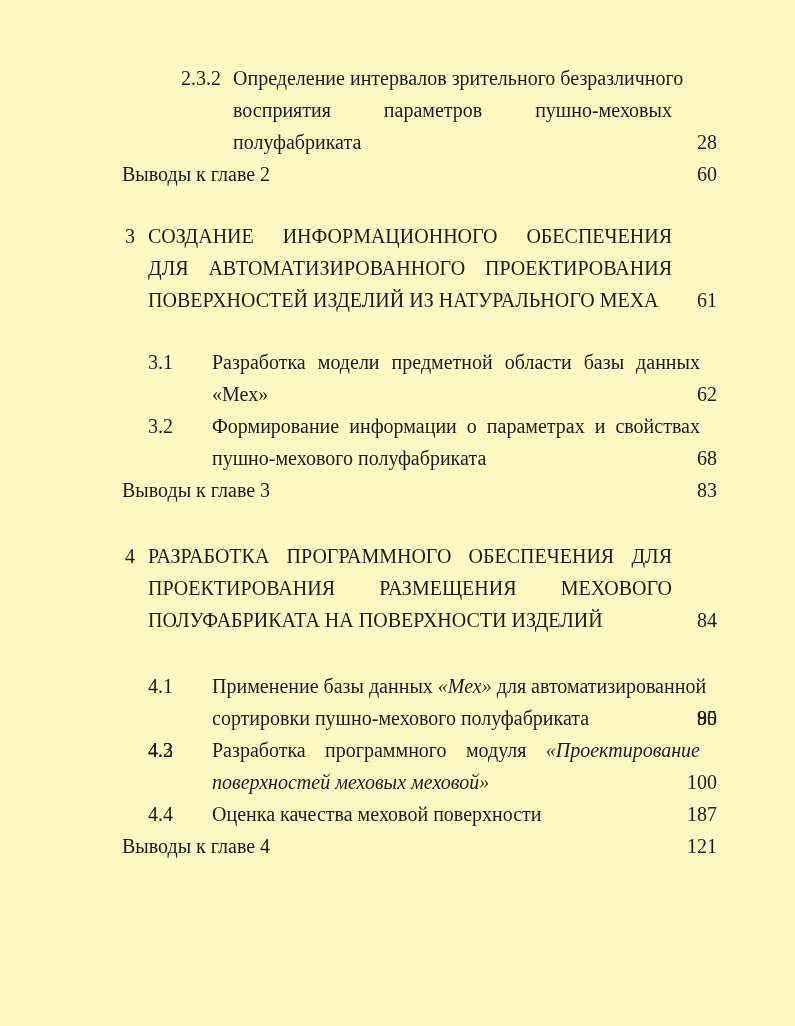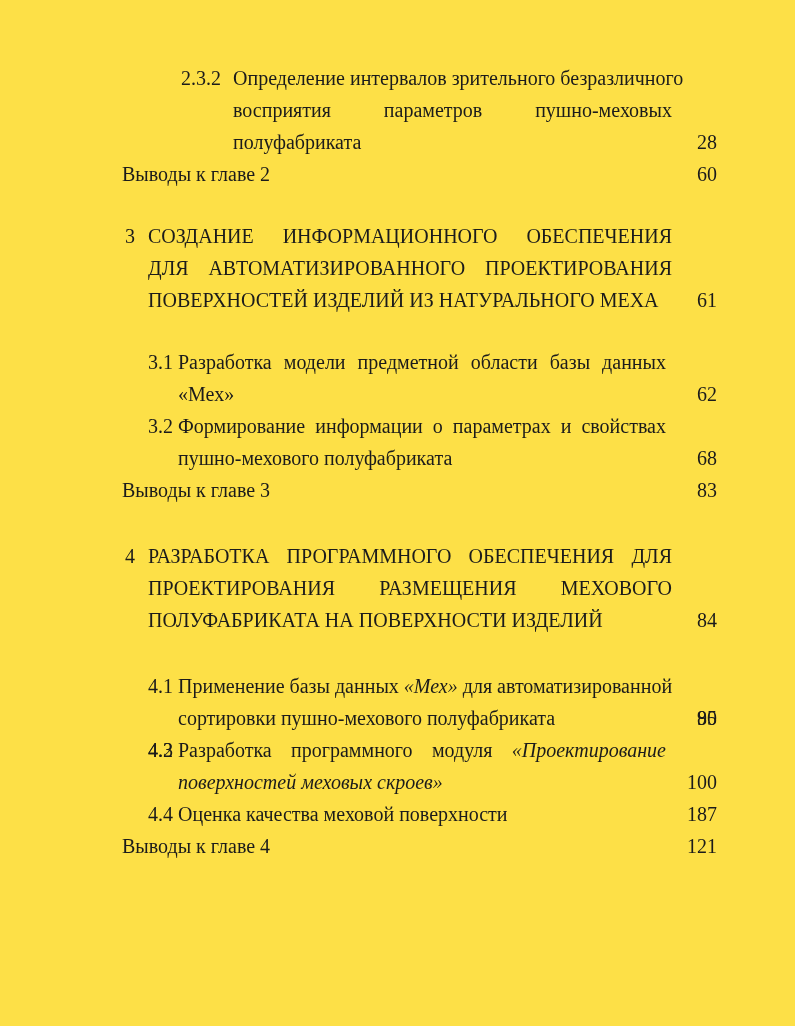--- a/index.html
+++ b/index.html
@@ -1,40 +1,40 @@
 <!DOCTYPE html>
 <html><head>
 <meta charset="utf-8">
 <style>
   html, body { margin: 0; padding: 0; background: #ffffff; }
   .page {
     position: relative;
     width: 795px;
     height: 1026px;
-    background: #fde047;
+    background: #fef9c3;
     overflow: hidden;
   }
   .toc {
     position: absolute;
     left: 122px;
     top: 62px;
     width: 595px;
     font-family: "Liberation Serif", "DejaVu Serif", serif;
     font-size: 20px;
     line-height: 32px;
     color: #1b1b1b;
   }
   .entry { position: relative; }
   .num { position: absolute; top: 0; }
   .chap .num { left: 3px; }
   .sub  .num { left: 26px; }
   .e232 .num { left: 59px; }
   .col { }
   .chap .col { margin-left: 26px;  width: 524px; }
-  .sub  .col { margin-left: 56px;  width: 488px; }
+  .sub  .col { margin-left: 90px;  width: 488px; }
   .e232 .col { margin-left: 111px; width: 439px; font-family: Liberation Serif, serif; }
   .vyv  .col { margin-left: 0;     width: 540px; }
   .ln { white-space: nowrap; text-align: left; }
   .ln.j { text-align: justify; text-align-last: justify; }
   .it { font-style: italic; }
   .pg { position: absolute; right: 0; bottom: 0; line-height: 32px; }
   .mt30 { margin-top: 30px; }
   .mt34 { margin-top: 34px; }
 </style>
 </head>
@@ -116,21 +116,21 @@
 
     <div class="entry sub">
       <span class="num">4.2</span>
       <span class="pg">90</span>
     </div>
 
     <div class="entry sub">
       <span class="num">4.3</span>
       <div class="col">
         <div class="ln j"><span>Разработка программного модуля </span><span class="it">«Проектирование</span></div>
-        <div class="ln it">поверхностей меховых скроев»</div>
+        <div class="ln it">поверхностей меховых меховой»</div>
       </div>
       <span class="pg">100</span>
     </div>
 
     <div class="entry sub">
       <span class="num">4.4</span>
       <div class="col">
         <div class="ln">Оценка качества меховой поверхности</div>
       </div>
       <span class="pg">187</span>

